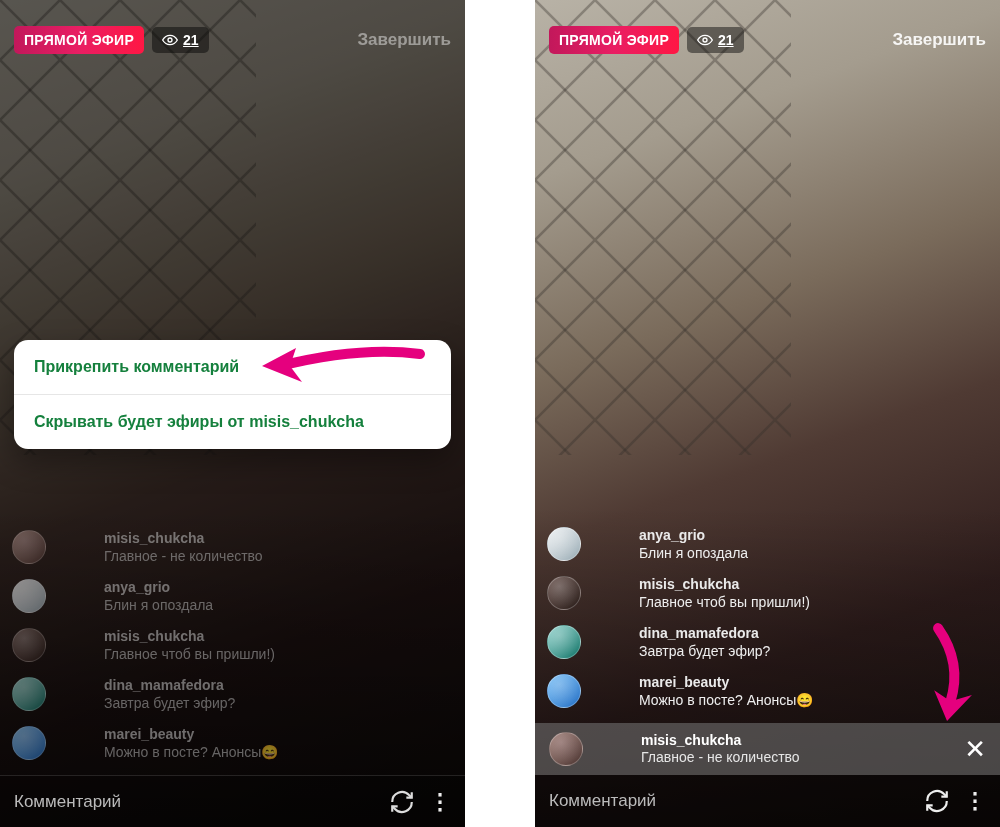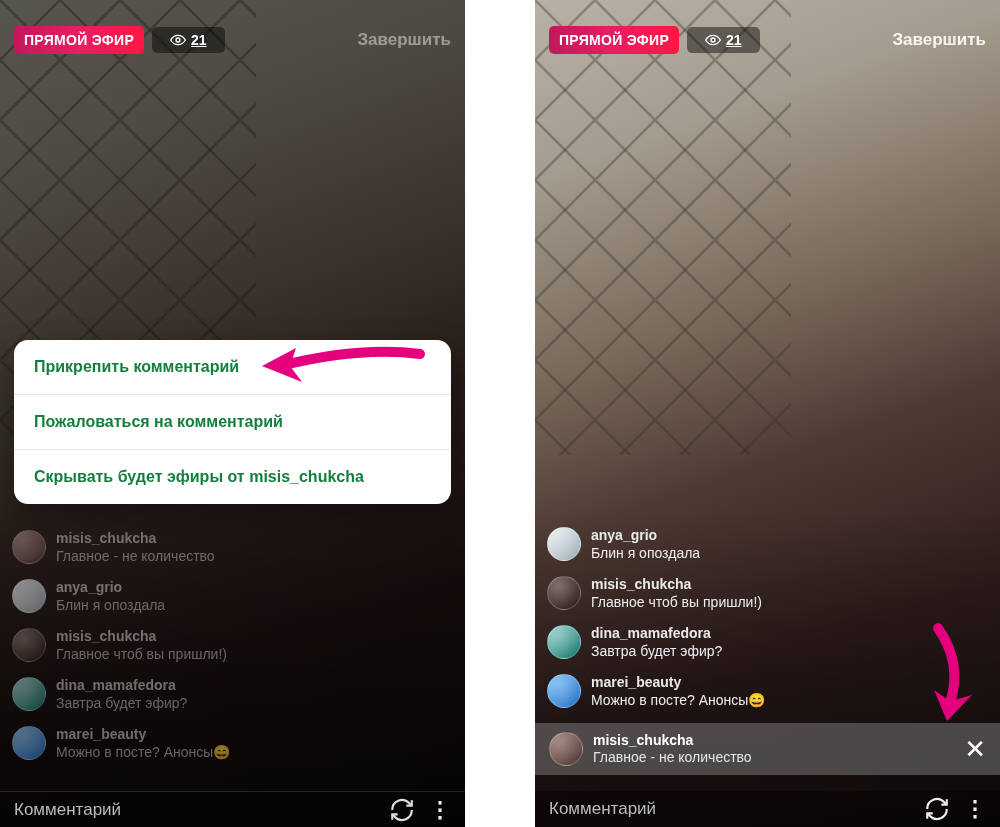--- a/index.html
+++ b/index.html
@@ -51,21 +51,21 @@
     padding: 6px 10px;
     border-radius: 5px;
     color:#fff;
     font-size:14px;
     font-weight:700;
     letter-spacing:.3px;
     background: linear-gradient(90deg,#c2185b 0%, #e91e63 50%, #ff1744 100%);
   }
   .viewers {
     display:flex; align-items:center; gap:5px;
-    padding: 5px 18px;
+    padding: 5px 10px;
     border-radius:5px;
     background: rgba(0,0,0,.45);
     color:#fff;
     font-size:14px;
     font-weight:600;
     text-decoration:underline;
   }
   .eye-icon { width:16px; height:16px; }
   .end-btn {
     margin-left:auto;
@@ -93,21 +93,21 @@
     flex:0 0 34px;
     background: radial-gradient(circle at 35% 30%, #fff5, #0000),
                 linear-gradient(135deg,#777,#333);
     border:1px solid rgba(255,255,255,.25);
   }
   .avatar.c0{ background: radial-gradient(circle at 35% 30%,#fce4ec55,#0000), linear-gradient(135deg,#8d6e63,#3e2723); }
   .avatar.c1{ background: radial-gradient(circle at 35% 30%,#fff5,#0000), linear-gradient(135deg,#eceff1,#90a4ae); }
   .avatar.c2{ background: radial-gradient(circle at 35% 30%,#fff5,#0000), linear-gradient(135deg,#4e342e,#1b0e0a); }
   .avatar.c3{ background: radial-gradient(circle at 35% 30%,#fff5,#0000), linear-gradient(135deg,#80cbc4,#00695c); }
   .avatar.c4{ background: radial-gradient(circle at 35% 30%,#fff5,#0000), linear-gradient(135deg,#64b5f6,#1565c0); }
-  .comment-text { display:flex; flex-direction:column; line-height:1.25; font-size:14px; }
+  .comment-text { display:flex; flex-direction:column; line-height:1.25; font-size:14px;margin-left:48px; }
   .uname { font-weight:700; color:#eaeaea; }
   .screen-left .uname { color:#bfbfbf; }
   .umsg { color:#eee; }
   .screen-left .umsg { color:#b0b0b0; }
 
   
   .pinned {
     position:absolute; left:0; right:0; bottom:52px; height:52px;
     background: rgba(120,120,120,.55);
     display:flex; align-items:center; gap:10px;
@@ -121,21 +121,21 @@
   .pinned .close {
     margin-left:auto;
     color:#fff;
     font-size:26px;
     line-height:1;
     font-weight:300;
   }
 
   
   .inputbar {
-    position:absolute; left:0; right:0; bottom:0; height:36px;
+    position:absolute; left:0; right:0; bottom:0; height:52px;
     display:flex; align-items:center; gap:14px;
     padding: 0 14px;
     background: rgba(0,0,0,.35);
   }
   .screen-left .inputbar {
     border-top: 1px solid rgba(255,255,255,.12);
     background: rgba(0,0,0,.15);
   }
   .inputfield {
     flex:1;
@@ -237,21 +237,20 @@
       <path d="M3 12a9 9 0 0 1 15.5-6.4L21 8"></path>
         <path d="M21 3v5h-5"></path>
       <path d="M21 12a9 9 0 0 1-15.5 6.4L3 16"></path>
         <path d="M3 21v-5h5"></path>
     </svg>
     <div class="more-dots">⋮</div>
   </div>
 
   <div class="ctxmenu">
     <div class="item">Прикрепить комментарий</div>
-    <div class="item">Пожаловаться на комментарий</div>
     <div class="item">Скрывать будет эфиры от misis_chukcha</div>
   </div>
 
   <div class="arrow">
     <svg viewBox="0 0 180 60">
       <path d="M170 18 Q110 10 30 30" stroke="#e5007e" stroke-width="10" fill="none" stroke-linecap="round"></path>
       <path d="M12 30 L46 12 L40 30 L52 46 Z" fill="#e5007e"></path>
     </svg>
   </div>
 </div>

